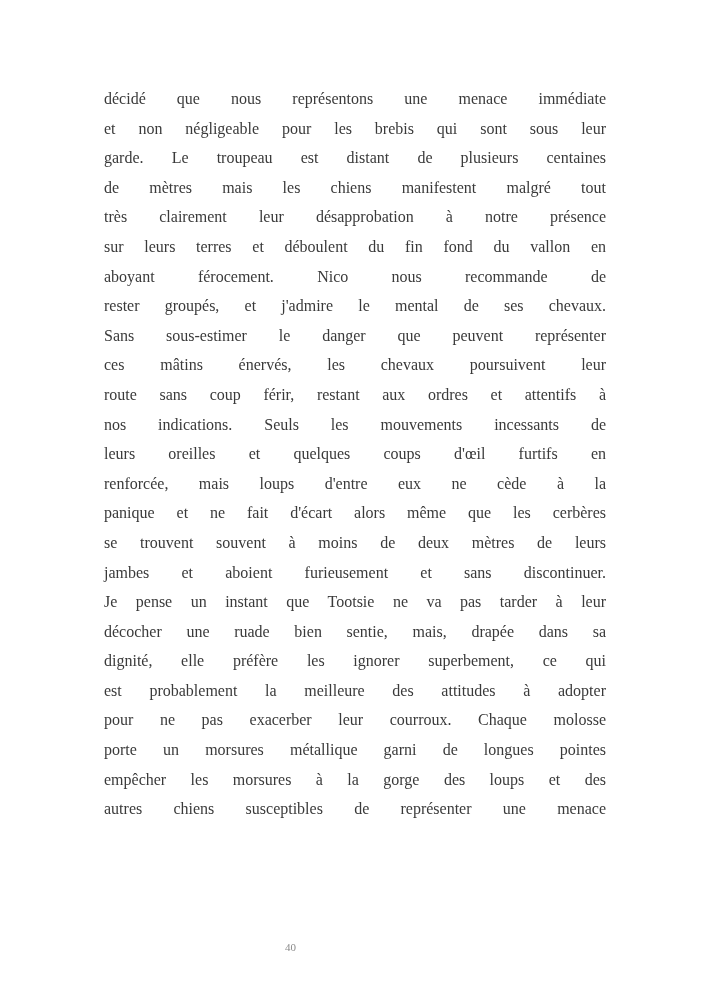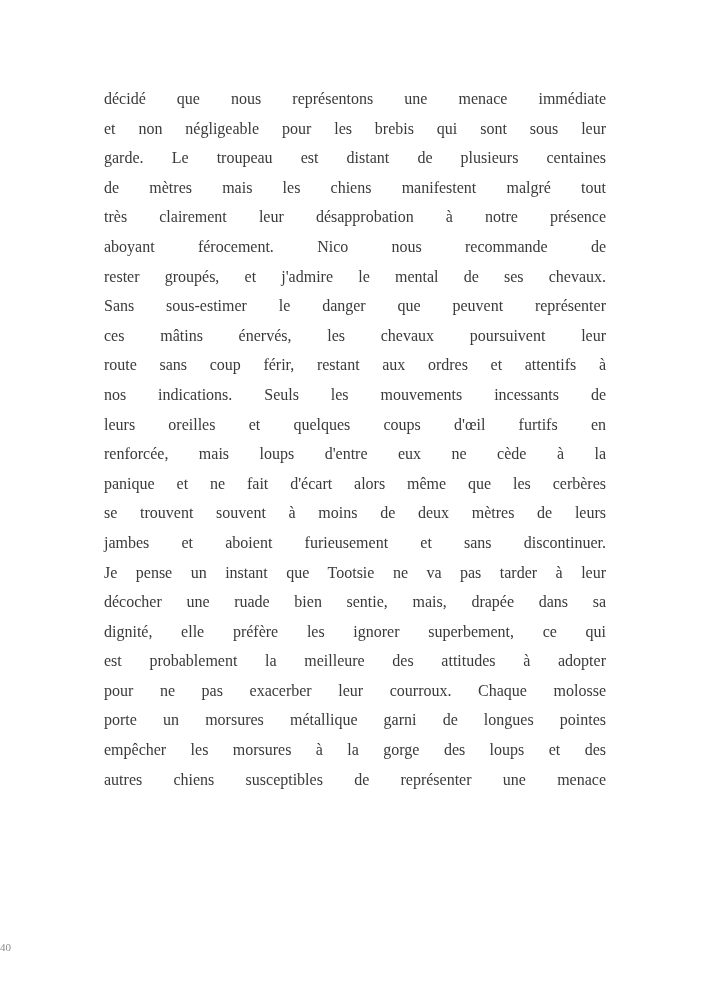--- a/index.html
+++ b/index.html
@@ -38,36 +38,37 @@
       text-align-last: justify;
     }
     .line.last {
       text-align-last: justify;
     }
     .page-number {
       position: absolute;
       left: 0;
       width: 581px;
       top: 941px;
-      text-align: left;
+      text-align: center;
       font-family: "Liberation Serif", "DejaVu Serif", serif;
       font-size: 11px;
       color: #8a8a8a;
     }
   </style>
 </head>
 <body>
 
 <div class="page">
   <div class="text-block">
     <span class="line">décidé que nous représentons une menace immédiate</span>
     <span class="line">et non négligeable pour les brebis qui sont sous leur</span>
     <span class="line">garde. Le troupeau est distant de plusieurs centaines</span>
     <span class="line">de mètres mais les chiens manifestent malgré tout</span>
     <span class="line">très clairement leur désapprobation à notre présence</span>
+    <span class="line">sur leurs terres et déboulent du fin fond du vallon en</span>
     <span class="line">aboyant férocement. Nico nous recommande de</span>
     <span class="line">rester groupés, et j'admire le mental de ses chevaux.</span>
     <span class="line">Sans sous-estimer le danger que peuvent représenter</span>
     <span class="line">ces mâtins énervés, les chevaux poursuivent leur</span>
     <span class="line">route sans coup férir, restant aux ordres et attentifs à</span>
     <span class="line">nos indications. Seuls les mouvements incessants de</span>
     <span class="line">leurs oreilles et quelques coups d'œil furtifs en</span>
     <span class="line">renforcée, mais loups d'entre eux ne cède à la</span>
     <span class="line">panique et ne fait d'écart alors même que les cerbères</span>
     <span class="line">se trouvent souvent à moins de deux mètres de leurs</span>

